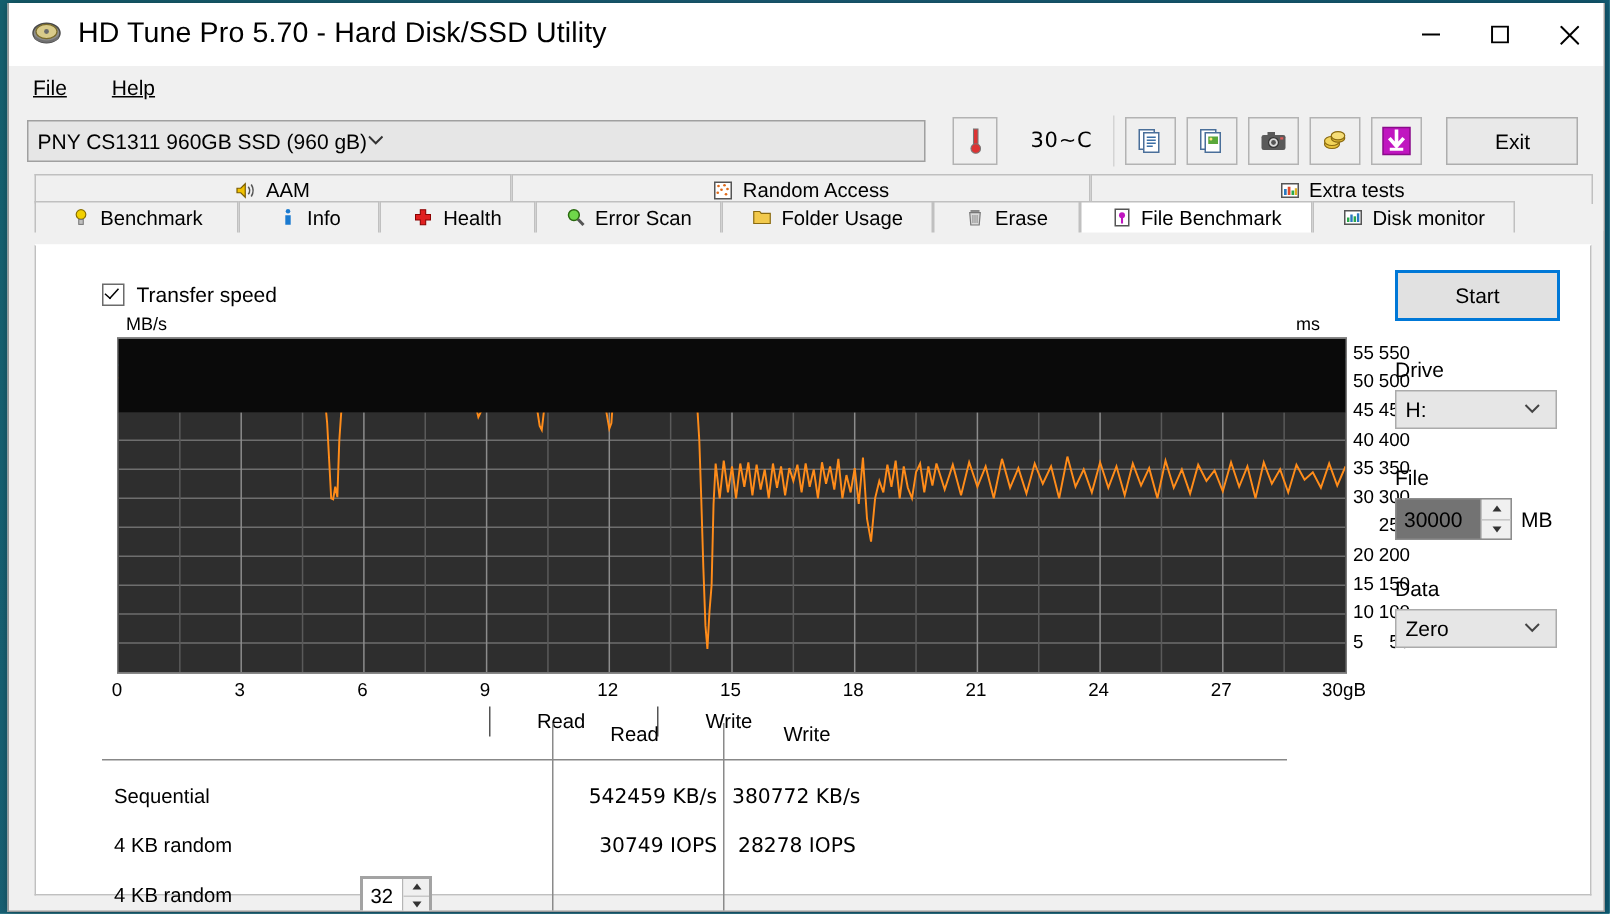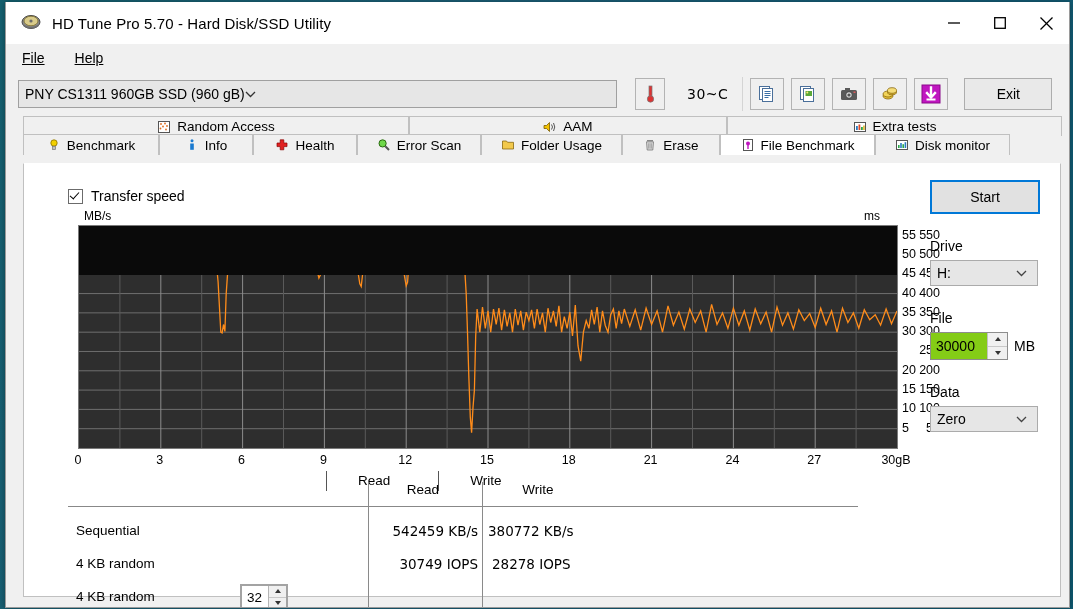--- a/index.html
+++ b/index.html
@@ -11,21 +11,21 @@
   .desktop{position:absolute;inset:0;background:linear-gradient(110deg,#15606f 0%,#1b5f78 40%,#0e5a72 100%);}
   .win{
     position:absolute;left:5px;top:2px;width:1063px;height:605px;
     background:#f0f0f0;border:1px solid #9a9a9a;border-top:none;
     box-shadow:0 0 6px rgba(0,0,0,.35);
     overflow:hidden;
   }
   
   .titlebar{height:42px;background:#ffffff;display:flex;align-items:center;position:relative;}
   .title-icon{width:22px;height:22px;margin-left:14px;margin-right:10px;position:relative;flex:none;}
-  .title-text{font-size:15px;color:#000;letter-spacing:.1px;}
+  .title-text{font-size:19px;color:#000;letter-spacing:.1px;}
   .caption-btns{position:absolute;right:0;top:0;height:42px;display:flex;}
   .cap{width:46px;height:42px;display:flex;align-items:center;justify-content:center;}
   .cap svg{display:block;}
   
   .menubar{height:28px;background:#f0f0f0;display:flex;align-items:center;padding-left:12px;gap:22px;}
   .menu-item{font-size:14px;color:#000;padding:2px 4px;}
   .menu-item u{text-decoration:underline;}
   
   .toolbar{height:44px;background:#f0f0f0;display:flex;align-items:center;padding:0 12px;gap:0;position:relative;}
   .drive-select{
@@ -106,21 +106,21 @@
     display:flex;align-items:center;justify-content:center;font-size:14px;color:#000;
   }
   .side-lbl{font-size:14px;color:#000;margin:24px 0 6px 0;}
   .side-sel{
     width:108px;height:26px;background:#e6e6e6;border:1px solid #ababab;
     display:flex;align-items:center;justify-content:space-between;padding:0 6px;
     font-size:14px;color:#000;box-sizing:border-box;
   }
   .file-row{display:flex;align-items:center;gap:6px;}
   .file-spin{
-    width:78px;height:28px;border:1px solid #8d8d8d;background:#84cc16;
+    width:78px;height:28px;border:1px solid #8d8d8d;background:#737373;
     display:flex;align-items:center;box-sizing:border-box;
   }
   .file-spin .sv{flex:1;font-size:14px;color:#000;padding-left:5px;}
   .file-spin .btns{width:19px;height:100%;display:flex;flex-direction:column;border-left:1px solid #c0c0c0;}
   .file-spin .btns div{flex:1;background:#f0f0f0;display:flex;align-items:center;justify-content:center;}
   .file-spin .btns div:first-child{border-bottom:1px solid #c8c8c8;}
   .mb-lbl{font-size:14px;color:#000;}
 </style>
 </head>
 <body>
@@ -231,43 +231,43 @@
       </svg>
     </div>
 
     <div class="exit-btn">
       <span>Exit</span>
     </div>
   </div>
 
   <div class="tabstrip">
     <div class="tabrow top">
+      <div class="tab" style="width:318px">
+        <span class="tabicon">
+          <svg width="14" height="14" viewBox="0 0 14 14">
+            <path d="M1 5.5 L3.5 5.5 L6.5 2.5 L6.5 11.5 L3.5 8.5 L1 8.5 Z" fill="#f2c200" stroke="#7a5c00" stroke-width=".8"></path>
+            <path d="M8.5 4.5 Q10.5 7 8.5 9.5" fill="none" stroke="#555" stroke-width="1"></path>
+            <path d="M10.5 3 Q13 7 10.5 11" fill="none" stroke="#555" stroke-width="1"></path>
+          </svg>
+        </span>
+        <span>AAM</span>
+      </div>
       <div class="tab" style="width:386px">
         <span class="tabicon">
           <svg width="14" height="14" viewBox="0 0 14 14">
             <rect x="1.5" y="1.5" width="11" height="11" fill="#fff" stroke="#555" stroke-width="1"></rect>
             <circle cx="4" cy="4" r=".9" fill="#e06a1a"></circle>
               <circle cx="8" cy="3.5" r=".9" fill="#e06a1a"></circle>
             <circle cx="6" cy="6.5" r=".9" fill="#e06a1a"></circle>
               <circle cx="10" cy="6" r=".9" fill="#e06a1a"></circle>
             <circle cx="3.5" cy="8.5" r=".9" fill="#e06a1a"></circle>
               <circle cx="9" cy="9.5" r=".9" fill="#e06a1a"></circle>
           </svg>
         </span>
         <span>Random Access</span>
-      </div>
-      <div class="tab" style="width:318px">
-        <span class="tabicon">
-          <svg width="14" height="14" viewBox="0 0 14 14">
-            <path d="M1 5.5 L3.5 5.5 L6.5 2.5 L6.5 11.5 L3.5 8.5 L1 8.5 Z" fill="#f2c200" stroke="#7a5c00" stroke-width=".8"></path>
-            <path d="M8.5 4.5 Q10.5 7 8.5 9.5" fill="none" stroke="#555" stroke-width="1"></path>
-            <path d="M10.5 3 Q13 7 10.5 11" fill="none" stroke="#555" stroke-width="1"></path>
-          </svg>
-        </span>
-        <span>AAM</span>
       </div>
       <div class="tab" style="width:335px">
         <span class="tabicon">
           <svg width="14" height="14" viewBox="0 0 14 14">
             <rect x="1.5" y="2.5" width="11" height="9" fill="#fff" stroke="#555" stroke-width="1"></rect>
             <rect x="3" y="6" width="1.8" height="4" fill="#2a7ac0"></rect>
             <rect x="5.5" y="4.5" width="1.8" height="5.5" fill="#e04a2a"></rect>
             <rect x="8" y="7" width="1.8" height="3" fill="#2aa84a"></rect>
             <rect x="10.2" y="5.5" width="1.5" height="4.5" fill="#e0b020"></rect>
           </svg>

